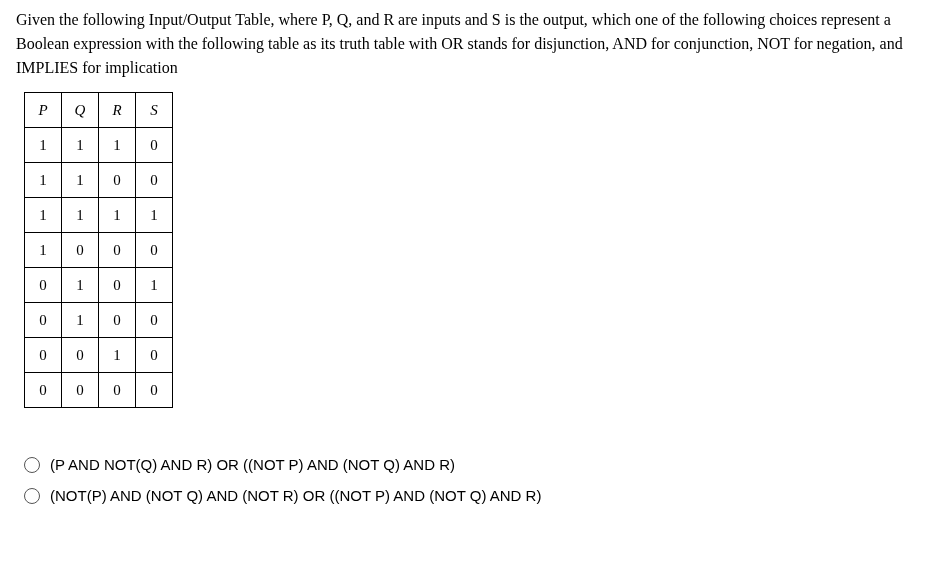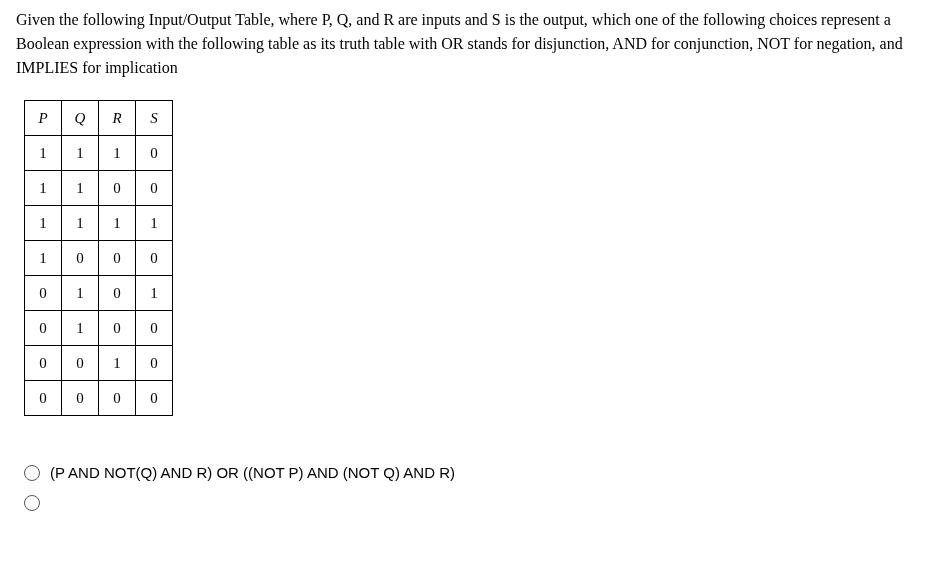--- a/index.html
+++ b/index.html
@@ -7,21 +7,21 @@
       font-size: 16px;
       color: #000;
       background: #fff;
       margin: 0;
       padding: 8px 16px;
       width: 937px;
       box-sizing: border-box;
     }
     .question-text {
       line-height: 1.5;
-      margin-bottom: 20px;
+      margin-bottom: 12px;
     }
     .truth-table {
       border-collapse: collapse;
       margin-left: 8px;
       margin-bottom: 20px;
     }
     .truth-table td, .truth-table th {
       border: 1px solid #000;
       width: 34px;
       height: 32px;
@@ -118,14 +118,15 @@
 </tbody>
   </table>
 
 <div class="choices">
   <div class="choice-row">
     <span class="radio"></span>
     <span>(P AND NOT(Q) AND R) OR ((NOT P) AND (NOT Q) AND R)</span>
   </div>
   <div class="choice-row">
     <span class="radio"></span>
+    <span>(NOT(P) AND (NOT Q) AND (NOT R) OR ((NOT P) AND (NOT Q) AND R)</span>
   </div>
 </div>
 
 </body></html>

